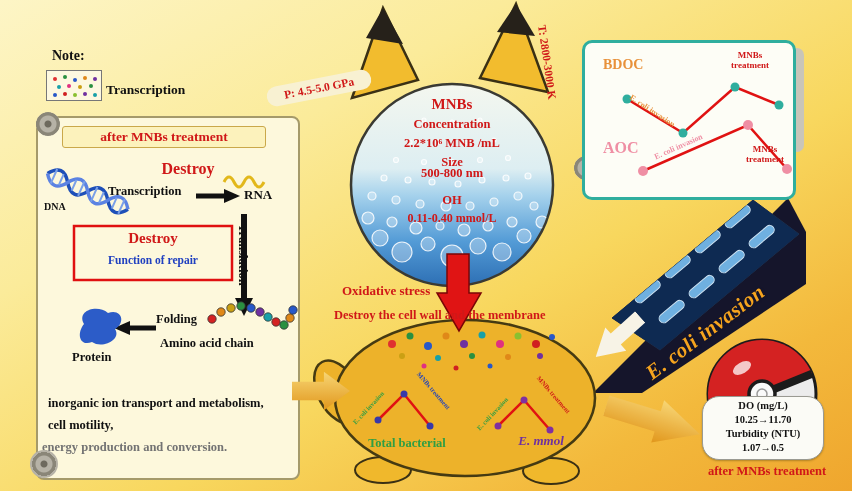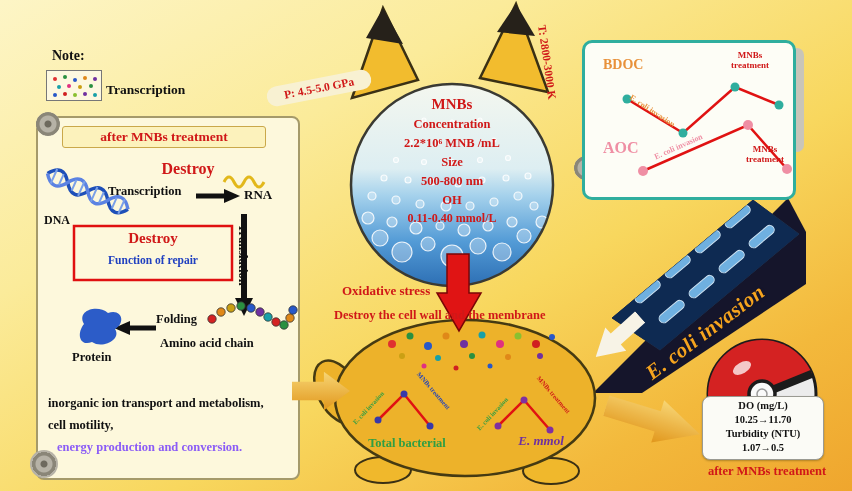--- a/index.html
+++ b/index.html
@@ -233,41 +233,41 @@
         <circle cx="255" cy="192" r="4.2" fill="#2858c8"></circle>
       </g>
       <line x1="118" y1="210" x2="92" y2="210" stroke="#111" stroke-width="5"></line>
       <polygon points="92,203 76,210 92,217" fill="#111"></polygon>
       <path d="M46,206 C38,192 60,186 70,195 C84,190 88,205 77,211 C84,222 64,231 54,224 C42,229 38,216 46,206 Z" fill="#2c5cc8"></path>
     </svg>
     <div class="t ctr red" style="left:24px;top:8px;width:204px;font-size:13.5px;border:1px solid #caa84a;background:#fcf2bc;border-radius:3px;padding:2px 0">after MNBs treatment</div>
     <div class="t ctr red" style="left:100px;top:42px;width:100px;font-size:16px">Destroy</div>
     <div class="t" style="left:70px;top:66px;font-size:12.5px;color:#111">Transcription</div>
     <div class="t" style="left:206px;top:70px;font-size:13px;color:#111">RNA</div>
-    <div class="t" style="left:6px;top:96px;font-size:12px;color:#111">DNA</div>
+    <div class="t" style="left:6px;top:83px;font-size:10px;color:#111">DNA</div>
     <div class="t ctr red" style="left:38px;top:112px;width:154px;font-size:15px">Destroy</div>
     <div class="t ctr" style="left:38px;top:136px;width:154px;font-size:11.5px;color:#2040c0">Function of repair</div>
     <div class="t" style="left:212px;top:106px;font-size:12.5px;color:#111;transform:rotate(90deg);transform-origin:left top">Translation</div>
     <div class="t" style="left:118px;top:194px;font-size:12.5px;color:#111">Folding</div>
     <div class="t" style="left:122px;top:218px;font-size:12.5px;color:#111">Amino acid chain</div>
     <div class="t" style="left:34px;top:232px;font-size:12.5px;color:#111">Protein</div>
     <div class="t" style="left:10px;top:278px;font-size:12.5px;color:#111">inorganic ion transport and metabolism,</div>
     <div class="t" style="left:10px;top:300px;font-size:12.5px;color:#111">cell motility,</div>
-    <div class="t" style="left:19px;top:322px;font-size:12.5px;color:#8b5cf6">energy production and conversion.</div>
+    <div class="t" style="left:4px;top:322px;font-size:12.5px;color:#737373">energy production and conversion.</div>
   </div>
   <div class="curl" style="left:36px;top:112px;width:24px;height:24px"></div>
   <div class="curl" style="left:30px;top:450px;width:28px;height:28px"></div>
 
   <div class="t ctr" style="left:266px;top:78px;width:106px;height:20px;line-height:20px;font-size:11.5px;color:#d01818;background:#f8f1d2;border-radius:10px;transform:rotate(-11deg)">P: 4.5-5.0 GPa</div>
   <div class="t" style="left:548px;top:24px;font-size:11.5px;color:#d01818;transform:rotate(82deg);transform-origin:left top">T: 2800-3000 K</div>
   <div class="t ctr red" style="left:372px;top:117px;width:160px;font-size:12.5px">Concentration</div>
   <div class="t ctr red" style="left:372px;top:96px;width:160px;font-size:15px">MNBs</div>
   <div class="t ctr red" style="left:372px;top:136px;width:160px;font-size:12.5px">2.2*10⁶ MNB /mL</div>
   <div class="t ctr red" style="left:372px;top:155px;width:160px;font-size:12.5px">Size</div>
-  <div class="t ctr red" style="left:372px;top:174px;width:160px;font-size:12.5px">500-800 nm</div>
+  <div class="t ctr red" style="left:372px;top:166px;width:160px;font-size:12.5px">500-800 nm</div>
   <div class="t ctr red" style="left:372px;top:193px;width:160px;font-size:12.5px">OH</div>
   <div class="t ctr red" style="left:372px;top:212px;width:160px;font-size:12px">0.11-0.40 mmol/L</div>
 
   <div class="t red" style="left:342px;top:284px;font-size:13px">Oxidative stress</div>
   <div class="t red" style="left:334px;top:308px;font-size:12.5px">Destroy the cell wall and the membrane</div>
 
   <div class="t" style="left:344px;top:396px;width:64px;font-size:6.5px;color:#2f9e44;transform:rotate(-47deg)">E. coli invasion</div>
   <div class="t" style="left:408px;top:392px;width:60px;font-size:6.5px;color:#2244bb;transform:rotate(49deg)">MNBs treatment</div>
   <div class="t ctr" style="left:352px;top:436px;width:110px;font-size:12.5px;color:#2f9e44">Total bacterial</div>
   <div class="t" style="left:468px;top:402px;width:64px;font-size:6.5px;color:#2f9e44;transform:rotate(-47deg)">E. coli invasion</div>
@@ -299,21 +299,21 @@
     <div class="t" style="left:68px;top:110px;font-size:8px;color:#ef8fa4;transform:rotate(-24deg);transform-origin:left top">E. coli invasion</div>
     <div class="t ctr" style="left:150px;top:102px;width:60px;font-size:9px;color:#d01818;white-space:normal;line-height:1.1">MNBs treatment</div>
   </div>
 
   <div class="t ctr" style="left:592px;top:320px;width:226px;font-size:21px;font-style:italic;color:#f6a41e;transform:rotate(-37deg);text-shadow:1px 1px 2px rgba(20,20,40,0.75);letter-spacing:0.5px">E. coli invasion</div>
 
   <div class="goldarrow" style="left:292px;top:370px;width:58px;height:42px"></div>
   <div class="goldarrow" style="left:604px;top:396px;width:98px;height:48px;transform:rotate(17deg)"></div>
   <div class="whitearrow" style="left:588px;top:320px;width:60px;height:34px;transform:rotate(138deg)"></div>
 
-  <div class="abs" style="left:702px;top:396px;width:122px;height:64px;background:#fbfbf6;border:1px solid #9a9a92;border-radius:8px;box-shadow:0 1px 2px rgba(60,50,10,0.35);text-align:center;padding-top:2px">
+  <div class="abs" style="left:702px;top:396px;width:122px;height:64px;background:#fbfbf6;border:1px solid #9a9a92;border-radius:17px;box-shadow:0 1px 2px rgba(60,50,10,0.35);text-align:center;padding-top:2px">
     <div class="t ctr" style="left:0;top:3px;width:120px;font-size:10.5px;color:#111">DO (mg/L)</div>
     <div class="t ctr" style="left:0;top:17px;width:120px;font-size:10.5px;color:#111">10.25→11.70</div>
     <div class="t ctr" style="left:0;top:31px;width:120px;font-size:10.5px;color:#111">Turbidity (NTU)</div>
     <div class="t ctr" style="left:0;top:45px;width:120px;font-size:10.5px;color:#111">1.07→0.5</div>
   </div>
   <div class="t ctr red" style="left:692px;top:464px;width:150px;font-size:12.5px">after MNBs treatment</div>
 
 </div>
 
 </body></html>

